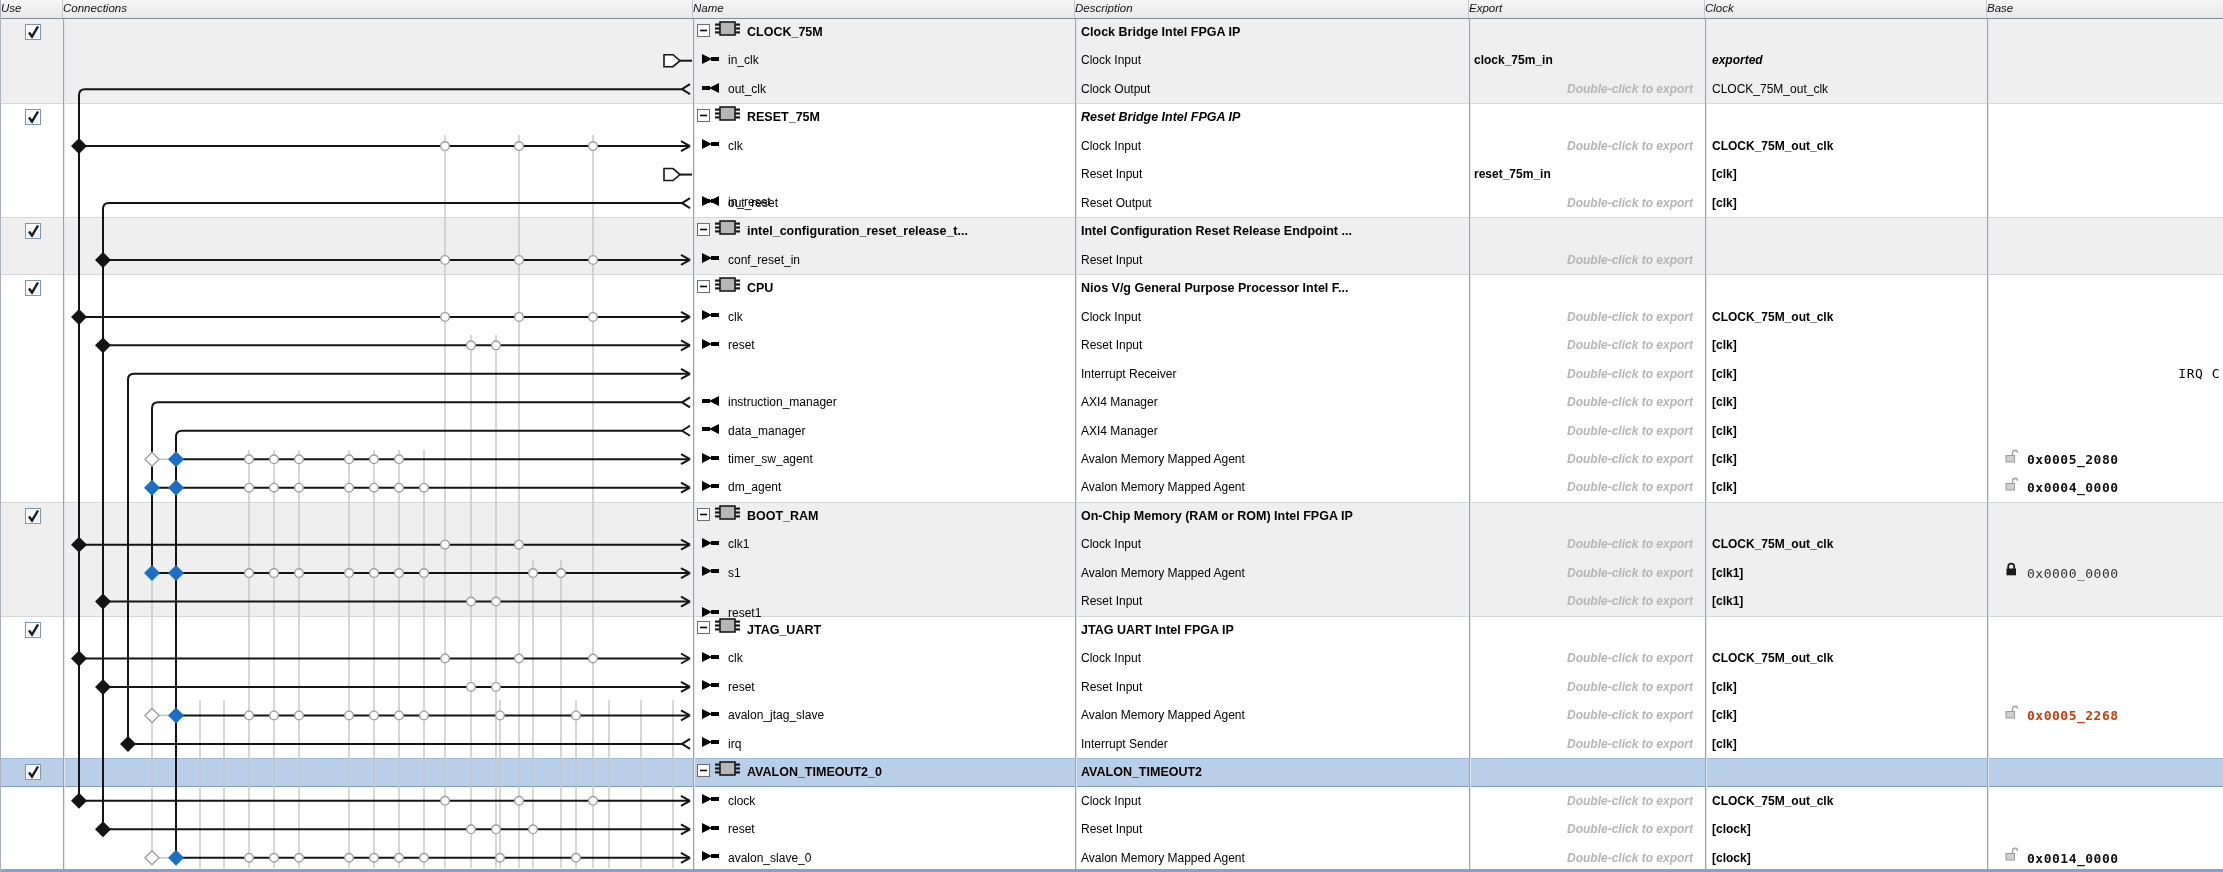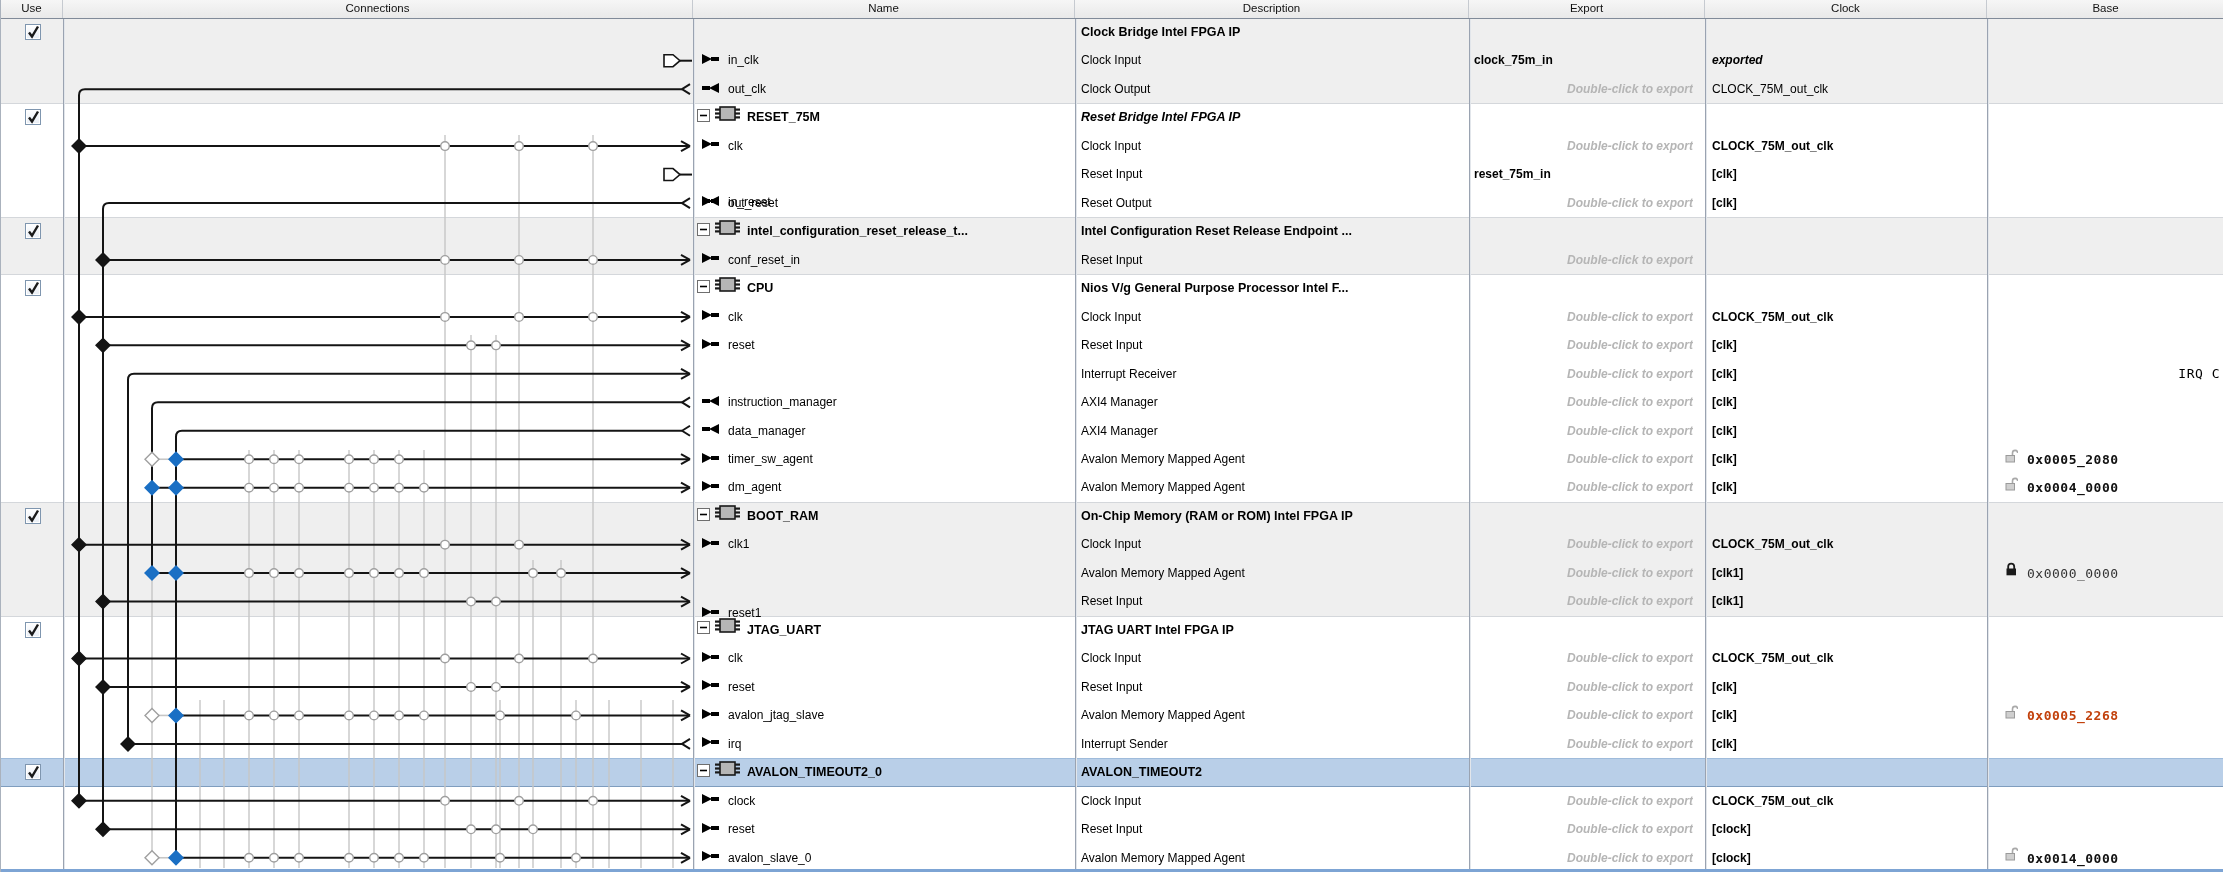--- a/index.html
+++ b/index.html
@@ -7,21 +7,21 @@
     position:relative; width:2223px; height:872px; overflow:hidden;
     font-family:"Liberation Sans", sans-serif; font-size:12px; color:#000;
     border-left:1px solid #aab2bd; box-sizing:border-box; background:#fff;
   }
   #header{
     position:absolute; left:0; top:0; width:2223px; height:18px;
     background:linear-gradient(#f6f6f6,#e9e9e9);
     border-bottom:1px solid #818b99;
     z-index:6; font-size:11.5px; color:#111;
   }
-  .hcell{position:absolute; top:0; height:18px; line-height:17px; text-align:center; border-right:1px solid #c6cad0; box-sizing:border-box;}
+  .hcell{position:absolute; top:0; height:18px; line-height:17px; border-right:1px solid #c6cad0; box-sizing:border-box;font-style:italic;}
   #rows-layer,#cells-layer{position:absolute; left:0; top:0; width:2223px; height:872px;}
   #rows-layer{z-index:1;} 
   #wires{position:absolute; left:0; top:0; z-index:3; pointer-events:none;}
   #cells-layer{z-index:4;}
   .rowbg{position:absolute; left:0; width:2223px;}
   .vline{position:absolute; top:0; height:872px; width:1px; background:#9aa3b1; box-shadow:1px 0 0 #e2e6eb; z-index:5;}
   .cell{position:absolute; white-space:nowrap; overflow:hidden;}
   .modname{font-weight:bold; font-size:12.5px;}
   .moddesc{font-weight:bold; font-size:12.5px;}
   .placeholder{font-style:italic; font-weight:bold; color:#b5b5b5; text-align:right;}
@@ -241,20 +241,34 @@
       <line x1="679" y1="60.699999999999996" x2="691" y2="60.699999999999996" stroke="#141414" stroke-width="2"></line>
       <path d="M663,54.699999999999996 H672 L679,60.699999999999996 L672,66.69999999999999 H663 Z" fill="#fff" stroke="#141414" stroke-width="1.6"></path>
       <line x1="679" y1="174.56666666666666" x2="691" y2="174.56666666666666" stroke="#141414" stroke-width="2"></line>
       <path d="M663,168.56666666666666 H672 L679,174.56666666666666 L672,180.56666666666666 H663 Z" fill="#fff" stroke="#141414" stroke-width="1.6"></path>
     </svg>
 
   <div id="cells-layer">
       <div class="cb" style="left: 24px; top: 23.7333px;"><svg width="14" height="14">
           <path d="M3 7.5 l3 4 L12 1.5" stroke="#1a1a1a" stroke-width="2.4" fill="none"></path>
         </svg></div>
+      <div class="cell" style="top: 18px; height: 28.4667px; line-height: 28.4667px; left: 696px; width: 374px;"><span style="display:inline-block;vertical-align:middle;margin-right:5px"><svg width="13" height="13">
+            <rect x="0.5" y="0.5" width="12" height="12" fill="#fff" stroke="#6e6e6e"></rect>
+            <line x1="3" y1="6.5" x2="10" y2="6.5" stroke="#000" stroke-width="1.6"></line>
+          </svg></span><span style="display:inline-block;vertical-align:middle;margin-right:7px"><svg width="25" height="17">
+            <rect x="5" y="2" width="15" height="13" fill="#b6b6b6" stroke="#1a1a1a" stroke-width="1.6"></rect>
+            <g fill="#1a1a1a">
+              <rect x="0" y="3.5" width="5" height="2.2"></rect>
+              <rect x="0" y="7.4" width="5" height="2.2"></rect>
+              <rect x="0" y="11.3" width="5" height="2.2"></rect>
+              <rect x="20" y="3.5" width="5" height="2.2"></rect>
+              <rect x="20" y="7.4" width="5" height="2.2"></rect>
+              <rect x="20" y="11.3" width="5" height="2.2"></rect>
+            </g>
+          </svg></span><span class="modname">CLOCK_75M</span></div>
       <div class="cell moddesc" style="top: 18px; height: 28.4667px; line-height: 28.4667px; left: 1080px; width: 384px;">Clock Bridge Intel FPGA IP</div>
       <div class="cell" style="top: 46.4667px; height: 28.4667px; line-height: 28.4667px; left: 700px; width: 370px;"><span style="display:inline-block;vertical-align:middle;margin-right:8px"><svg width="19" height="12">
             <polygon points="1,1 1,11 11,6" fill="#000"></polygon>
             <rect x="10" y="4" width="8" height="4" fill="#000"></rect>
           </svg></span><span>in_clk</span></div>
       <div class="cell" style="top: 46.4667px; height: 28.4667px; line-height: 28.4667px; left: 1080px; width: 384px;">Clock Input</div>
       <div class="cell" style="top: 46.4667px; height: 28.4667px; line-height: 28.4667px; left: 1473px; width: 225px; font-weight: bold;">clock_75m_in</div>
       <div class="cell" style="top: 46.4667px; height: 28.4667px; line-height: 28.4667px; left: 1711px; width: 270px; font-weight: bold; font-style: italic;">exported</div>
       <div class="cell" style="top: 74.9333px; height: 28.4667px; line-height: 28.4667px; left: 700px; width: 370px;"><span style="display:inline-block;vertical-align:middle;margin-right:8px"><svg width="19" height="12">
             <rect x="1" y="4" width="8" height="4" fill="#000"></rect>
@@ -416,20 +430,24 @@
             </g>
           </svg></span><span class="modname">BOOT_RAM</span></div>
       <div class="cell moddesc" style="top: 501.933px; height: 28.4667px; line-height: 28.4667px; left: 1080px; width: 384px;">On-Chip Memory (RAM or ROM) Intel FPGA IP</div>
       <div class="cell" style="top: 530.4px; height: 28.4667px; line-height: 28.4667px; left: 700px; width: 370px;"><span style="display:inline-block;vertical-align:middle;margin-right:8px"><svg width="19" height="12">
             <polygon points="1,1 1,11 11,6" fill="#000"></polygon>
             <rect x="10" y="4" width="8" height="4" fill="#000"></rect>
           </svg></span><span>clk1</span></div>
       <div class="cell" style="top: 530.4px; height: 28.4667px; line-height: 28.4667px; left: 1080px; width: 384px;">Clock Input</div>
       <div class="cell placeholder" style="top: 530.4px; height: 28.4667px; line-height: 28.4667px; left: 1478px; width: 214px;">Double-click to export</div>
       <div class="cell" style="top: 530.4px; height: 28.4667px; line-height: 28.4667px; left: 1711px; width: 270px; font-weight: bold;">CLOCK_75M_out_clk</div>
+      <div class="cell" style="top: 558.867px; height: 28.4667px; line-height: 28.4667px; left: 700px; width: 370px;"><span style="display:inline-block;vertical-align:middle;margin-right:8px"><svg width="19" height="12">
+            <polygon points="1,1 1,11 11,6" fill="#000"></polygon>
+            <rect x="10" y="4" width="8" height="4" fill="#000"></rect>
+          </svg></span><span>s1</span></div>
       <div class="cell" style="top: 558.867px; height: 28.4667px; line-height: 28.4667px; left: 1080px; width: 384px;">Avalon Memory Mapped Agent</div>
       <div class="cell placeholder" style="top: 558.867px; height: 28.4667px; line-height: 28.4667px; left: 1478px; width: 214px;">Double-click to export</div>
       <div class="cell" style="top: 558.867px; height: 28.4667px; line-height: 28.4667px; left: 1711px; width: 270px; font-weight: 600;">[clk1]</div>
       <div class="cell" style="top: 558.867px; height: 28.4667px; line-height: 28.4667px; left: 2004px; width: 215px;"><span style="display:inline-block;vertical-align:middle;margin-right:9px"><svg width="13" height="15">
             <path d="M3.2 7 V4.6 a3 3 0 0 1 6 0 V7" fill="none" stroke="#1a1a1a" stroke-width="1.8"></path>
             <rect x="1.5" y="6.5" width="9.5" height="6.8" fill="#1a1a1a"></rect>
           </svg></span><span class="mono" style="vertical-align:middle;font-weight:normal;color:#333">0x0000_0000</span></div>
       <div class="cell" style="top: 599px; height: 28.4667px; line-height: 28.4667px; left: 700px; width: 370px;"><span style="display:inline-block;vertical-align:middle;margin-right:8px"><svg width="19" height="12">
             <polygon points="1,1 1,11 11,6" fill="#000"></polygon>
             <rect x="10" y="4" width="8" height="4" fill="#000"></rect>

